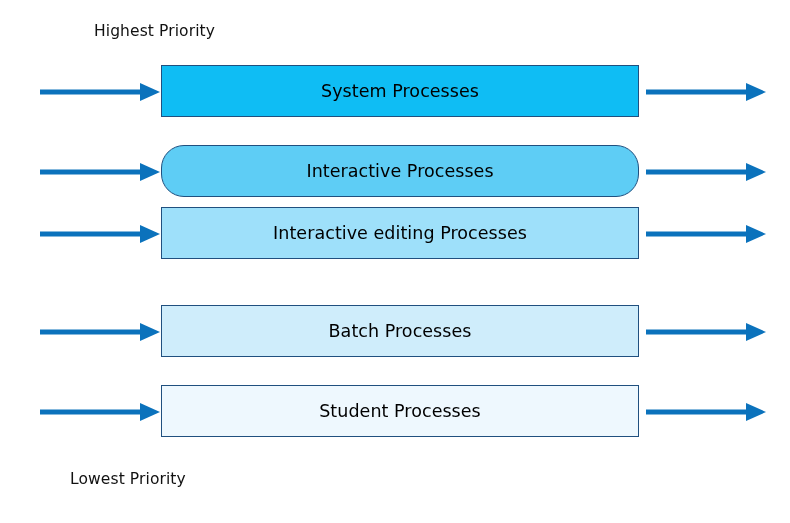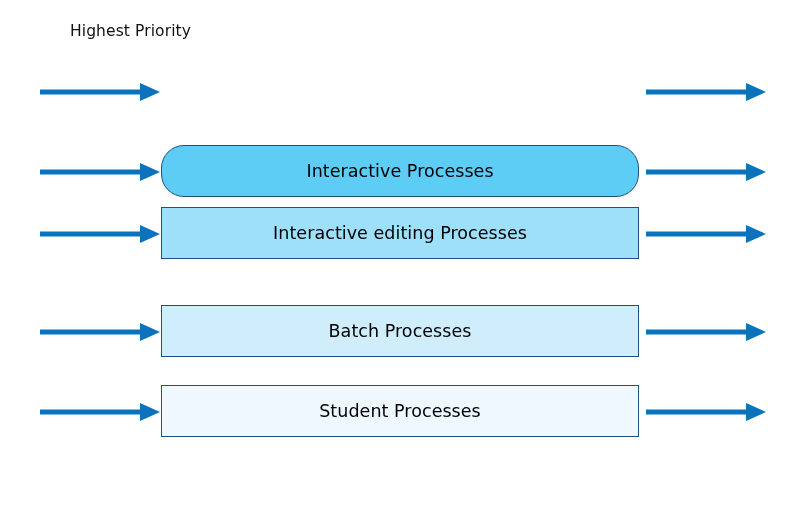--- a/index.html
+++ b/index.html
@@ -20,21 +20,21 @@
 
   
   .caption {
     position: absolute;
     left: 70px;
     font-size: 15.5px;
     color: #111111;
     white-space: nowrap;
     letter-spacing: 0.1px;
   }
-  #caption-highest { top: 22px; }
+  #caption-highest { top: 22px; margin-left: 24px; }
   #caption-lowest  { top: 470px; }
 
   
   .row {
     position: absolute;
     left: 0;
     width: 790px;
     height: 54px;
   }
 
@@ -75,20 +75,23 @@
 
   <div class="caption" id="caption-highest">Highest Priority</div>
 
   <div id="rows-container">
       <div class="row" style="top: 65px;">
         <div class="arrow arrow-in">
           <svg width="120" height="18" viewBox="0 0 120 18">
             <rect x="0" y="6.5" width="102" height="5" fill="#0B72BC"></rect>
             <polygon points="100,0 120,9 100,18" fill="#0B72BC"></polygon>
           </svg>
+        </div>
+        <div class="bar" style="background: rgb(15, 189, 244);">
+          <span class="bar-label">System Processes</span>
         </div>
         <div class="arrow arrow-out">
           <svg width="120" height="18" viewBox="0 0 120 18">
             <rect x="0" y="6.5" width="102" height="5" fill="#0B72BC"></rect>
             <polygon points="100,0 120,9 100,18" fill="#0B72BC"></polygon>
           </svg>
         </div>
       </div>
       <div class="row" style="top: 145px;">
         <div class="arrow arrow-in">
@@ -153,14 +156,15 @@
         </div>
         <div class="arrow arrow-out">
           <svg width="120" height="18" viewBox="0 0 120 18">
             <rect x="0" y="6.5" width="102" height="5" fill="#0B72BC"></rect>
             <polygon points="100,0 120,9 100,18" fill="#0B72BC"></polygon>
           </svg>
         </div>
       </div>
     </div>
 
+  <div class="caption" id="caption-lowest">Lowest Priority</div>
 
 </div>
 
 </body></html>

